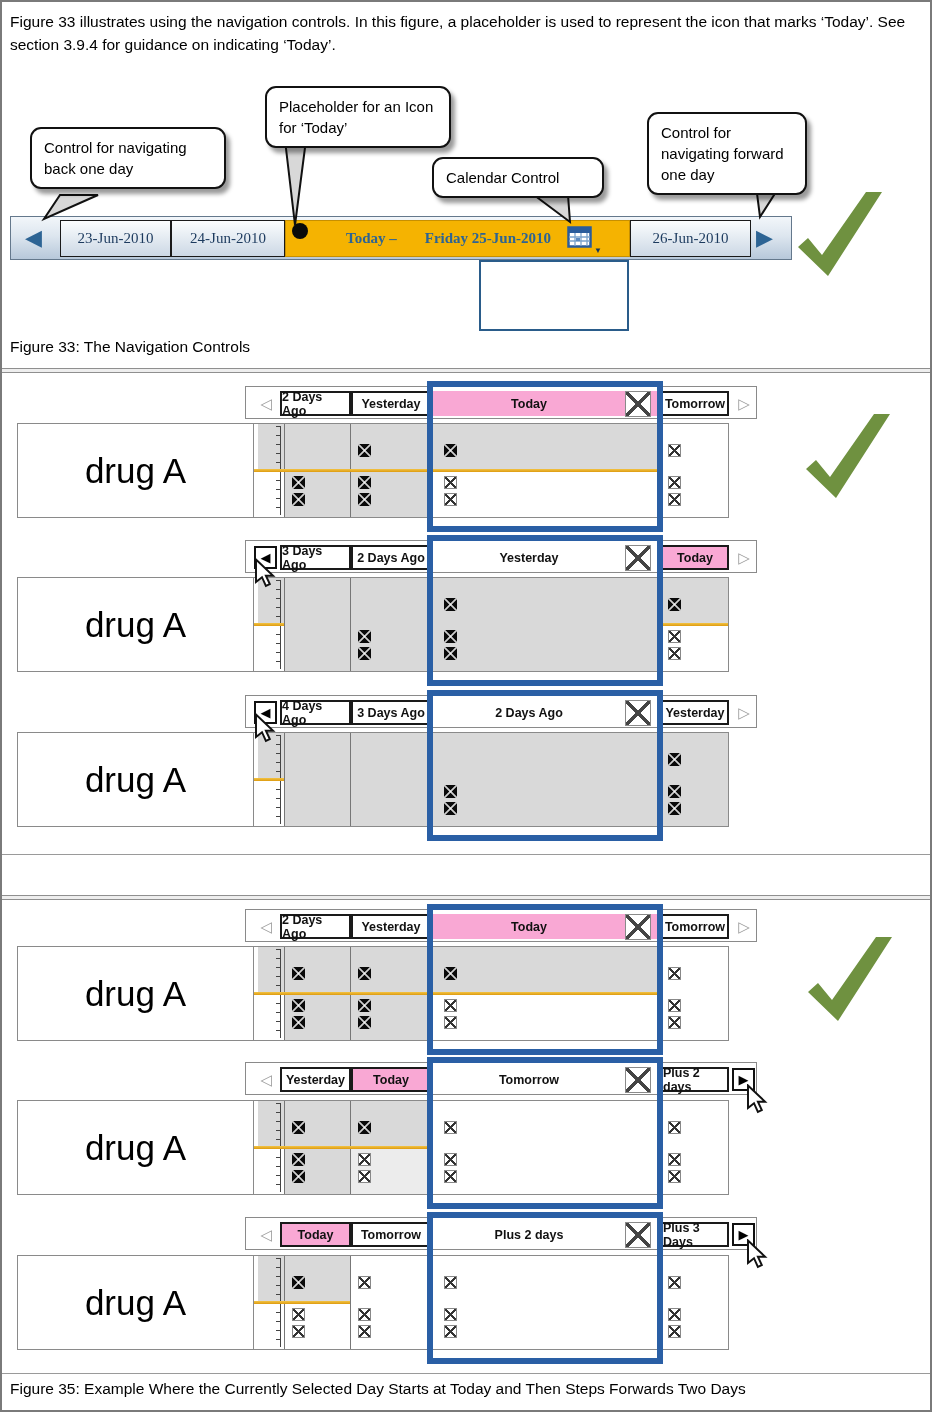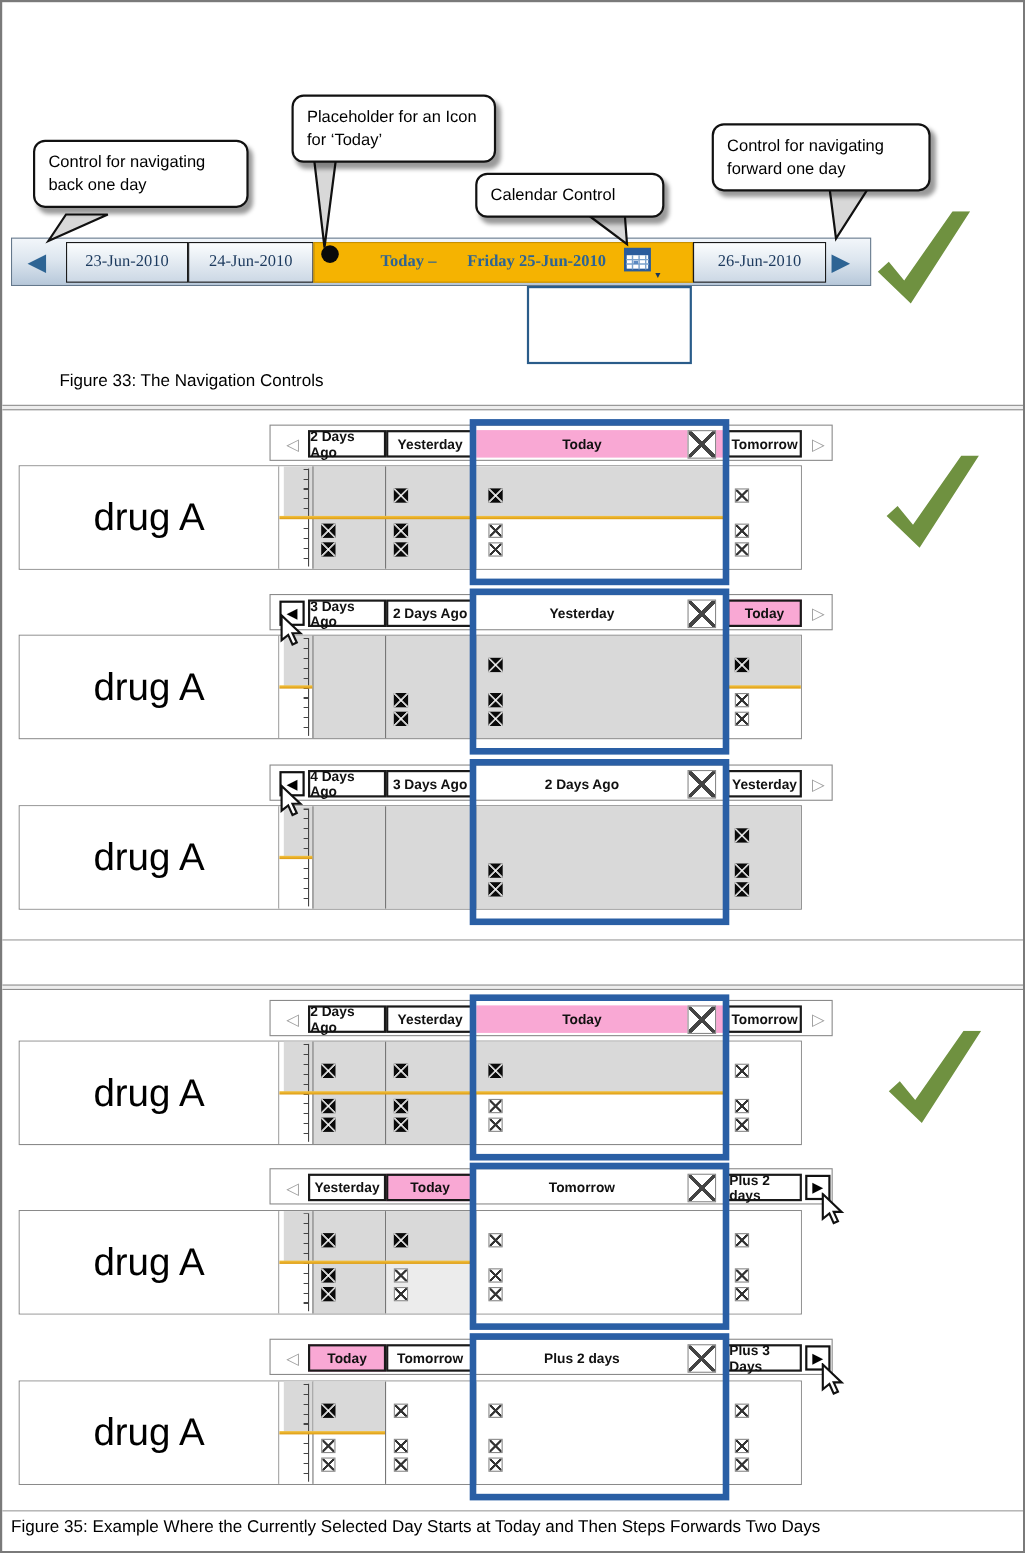--- a/index.html
+++ b/index.html
@@ -93,38 +93,39 @@
                        linear-gradient(135deg,transparent 42%,#333 45%,#333 55%,transparent 58%); }
 
   .cursor { position:absolute; z-index:20; }
   .check { position:absolute; z-index:5; }
 </style>
 </head>
 <body>
 
 <div class="page">
 
+  <div class="intro">Figure 33 illustrates using the navigation controls. In this figure, a placeholder is used to represent the icon that marks ‘Today’. See section 3.9.4 for guidance on indicating ‘Today’.</div>
 
   <svg class="tails" width="932" height="190" viewBox="0 0 932 190">
     <polygon points="58,113 96,113 42,137" fill="#d8d8d8" stroke="#111" stroke-width="2"></polygon>
     <polygon points="283,58 304,58 293,143" fill="#d8d8d8" stroke="#111" stroke-width="2"></polygon>
     <polygon points="532,113 566,113 568,140" fill="#d8d8d8" stroke="#111" stroke-width="2"></polygon>
     <polygon points="752,88 788,88 758,135" fill="#d8d8d8" stroke="#111" stroke-width="2"></polygon>
   </svg>
 
   <div class="callout" style="left:28px; top:125px; width:196px;">
     <span>Control for navigating back one day</span>
   </div>
   <div class="callout" style="left:263px; top:84px; width:186px;">
     <span>Placeholder for an Icon for ‘Today’</span>
   </div>
   <div class="callout" style="left:430px; top:155px; width:172px;">
     <span>Calendar Control</span>
   </div>
-  <div class="callout" style="left:645px; top:110px; width:199px;">
+  <div class="callout" style="left:645px; top:110px; width:160px;">
     <span>Control for navigating forward one day</span>
   </div>
 
   <div class="f33bar">
     <div class="f33arrow" style="left:14px;">◀</div>
     <div class="f33cell" style="left:49px; width:111px;">23-Jun-2010</div>
     <div class="f33cell" style="left:160px; width:114px;">24-Jun-2010</div>
     <div class="f33cell f33today" style="left:274px; width:345px;">
       <span class="dot"></span>
       <span class="todaytxt" style="margin-left:38px;">Today –</span>
@@ -141,21 +142,21 @@
     </div>
     <div class="f33cell" style="left:619px; width:121px;">26-Jun-2010</div>
     <div class="f33arrow" style="left:745px;">▶</div>
   </div>
   <div class="f33box"></div>
 
   <svg class="check" style="left:790px; top:190px;" width="92" height="98" viewBox="0 0 92 98">
     <polygon points="6,55 16,46 30,63 74,0 90,0 36,84" fill="#6f9140"></polygon>
   </svg>
 
-  <div class="caption" style="top:336px;margin-left:44px;">Figure 33: The Navigation Controls</div>
+  <div class="caption" style="top:336px;">Figure 33: The Navigation Controls</div>
   <div class="divider" style="top:366px;"></div>
 
   <div class="navrow" style="top:384px;">
     <div class="narr na-l ina">◁</div>
     <div class="ncell nc1">2 Days Ago</div>
     <div class="ncell nc2">Yesterday</div>
     <div class="ncell nc3 today-cell">
       <span class="nlab">Today</span>
       <span class="xbox"></span>
     </div>

